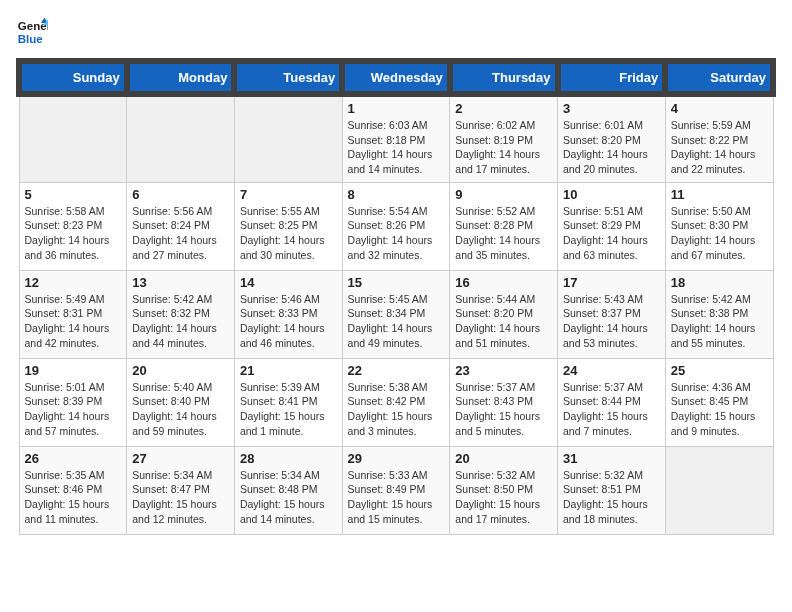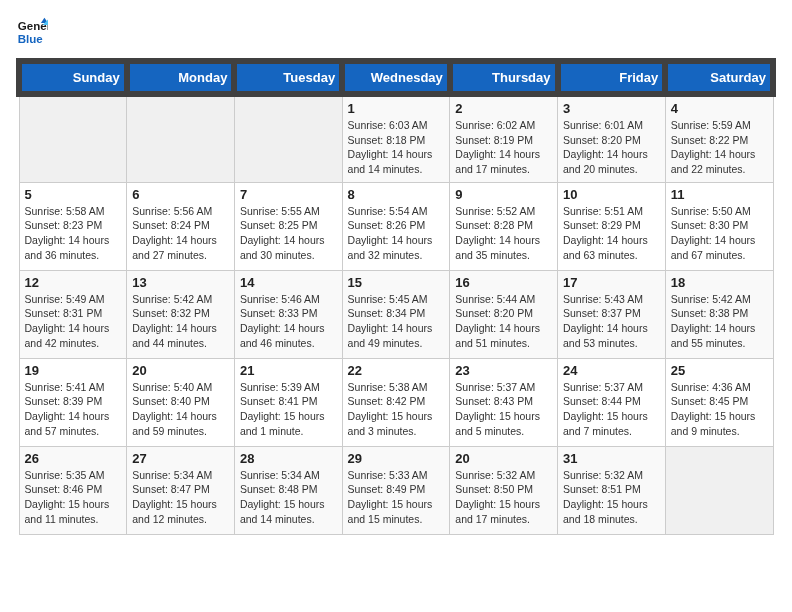--- a/index.html
+++ b/index.html
@@ -233,21 +233,21 @@
           <div class="day-num">18</div>
           <div class="cell-text">Sunrise: 5:42 AM</div>
           <div class="cell-text">Sunset: 8:38 PM</div>
           <div class="cell-text">Daylight: 14 hours</div>
           <div class="cell-text">and 55 minutes.</div>
         </td>
       </tr>
       <tr>
         <td>
           <div class="day-num">19</div>
-          <div class="cell-text">Sunrise: 5:41 AM</div>
+          <div class="cell-text">Sunrise: 5:01 AM</div>
           <div class="cell-text">Sunset: 8:39 PM</div>
           <div class="cell-text">Daylight: 14 hours</div>
           <div class="cell-text">and 57 minutes.</div>
         </td>
         <td>
           <div class="day-num">20</div>
           <div class="cell-text">Sunrise: 5:40 AM</div>
           <div class="cell-text">Sunset: 8:40 PM</div>
           <div class="cell-text">Daylight: 14 hours</div>
           <div class="cell-text">and 59 minutes.</div>

